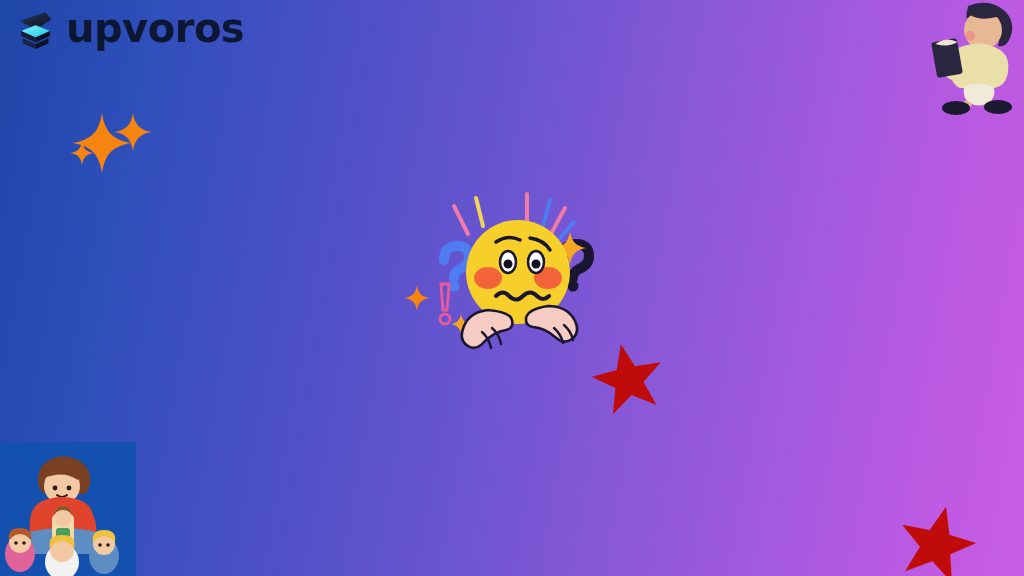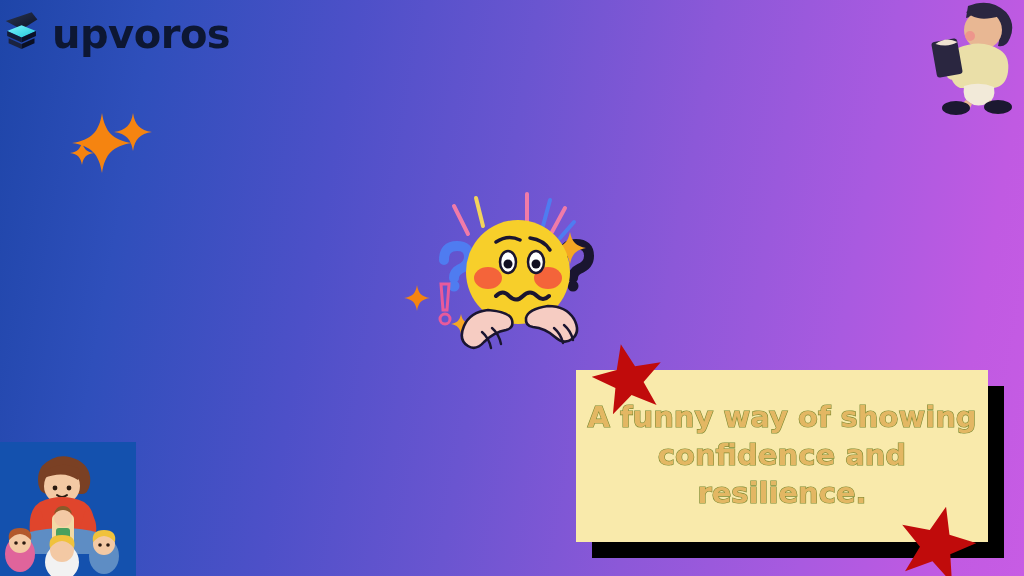--- a/index.html
+++ b/index.html
@@ -20,24 +20,24 @@
         #6a55d0 48%,
         #8c58d8 64%,
         #a95ae0 80%,
         #c05ae2 92%,
         #c75ce4 100%);
   }
 
   
   .logo {
     position: absolute;
-    left: 0;
+    left: 14px;
     top: 8px;
     display: flex;
-    align-items: flex-end;
+    align-items: flex-start;
     gap: 6px;
   }
   .logo-mark { width: 46px; height: 46px; display:block; }
   .logo-word {
     font-size: 40px;
     font-weight: 700;
     letter-spacing: -0.5px;
     color: #0d1733;
     line-height: 1;
     font-family: "DejaVu Sans", sans-serif;
@@ -286,26 +286,20 @@
     <circle cx="62" cy="108" r="12" fill="#f3c9a4"></circle>
     <path d="M50 106 q12 -14 24 0 q3 -13 -12 -13 q-15 0 -12 13 Z" fill="#f0c23c"></path>
 
     <ellipse cx="104" cy="114" rx="15" ry="18" fill="#5e8dc4"></ellipse>
     <circle cx="104" cy="102" r="11" fill="#f3c9a4"></circle>
     <path d="M93 100 q11 -12 22 0 q2 -12 -11 -12 q-13 0 -11 12 Z" fill="#f0c23c"></path>
     <circle cx="100" cy="103" r="1.8" fill="#2a1a10"></circle>
     <circle cx="108" cy="103" r="1.8" fill="#2a1a10"></circle>
   </svg>
 
-  <div class="sub-wrap">
-    <div class="sub-shadow"></div>
-    <div class="sub-card">
-      <div class="sub-text">A funny way of showing confidence and resilience.</div>
-    </div>
-  </div>
 
   <svg class="star-tl" viewBox="0 0 100 100">
     <path d="M50 2 L63 36 L99 38 L70 60 L81 95 L50 74 L19 95 L30 60 L1 38 L37 36 Z" fill="#c00b0b" transform="rotate(-12 50 50)"></path>
   </svg>
   <svg class="star-br" viewBox="0 0 100 100">
     <path d="M50 2 L63 36 L99 38 L70 60 L81 95 L50 74 L19 95 L30 60 L1 38 L37 36 Z" fill="#c00b0b" transform="rotate(14 50 50)"></path>
   </svg>
 
 </div>
 

